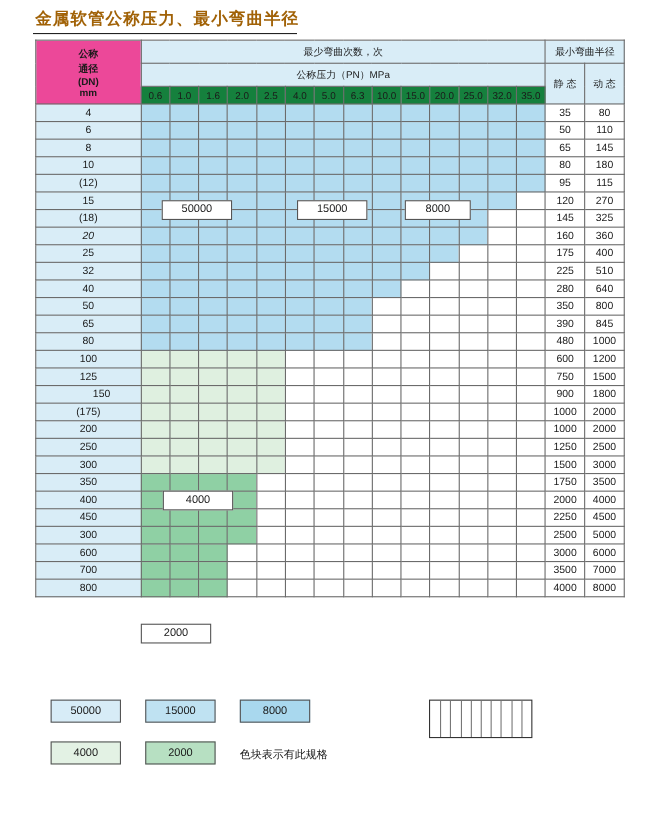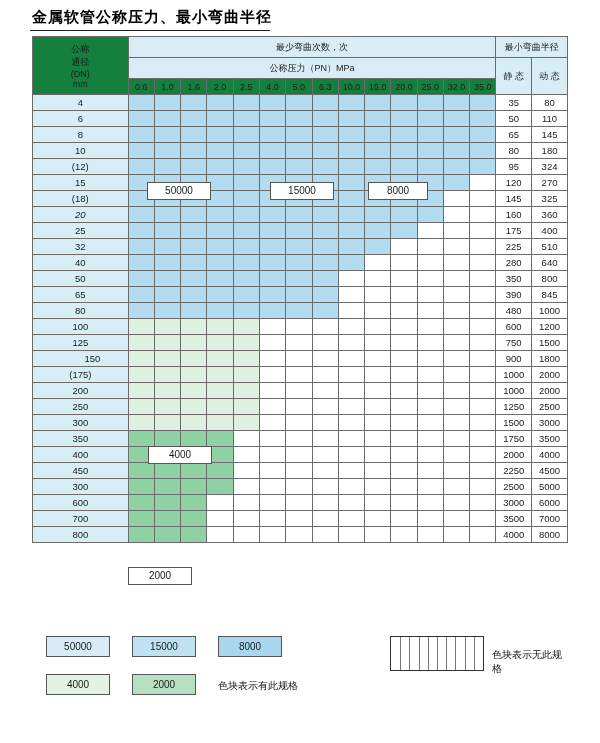--- a/index.html
+++ b/index.html
@@ -8,21 +8,21 @@
     background:#ffffff;
     font-family:"Liberation Sans","DejaVu Sans",sans-serif;
     color:#1a1a1a;
     position:relative;
     overflow:hidden;
   }
   #title{
     position:absolute;left:32px;top:8px;
     font-family:"Liberation Serif","DejaVu Serif",serif;
     font-weight:bold;font-size:15px;letter-spacing:1px;
-    color:#000000;
+    color:#a16207;
   }
   #title-underline{
     position:absolute;left:30px;top:30px;width:240px;height:1px;background:#222;
   }
   #sheet{
     position:absolute;left:32px;top:36px;
     width:536px;
     border-collapse:collapse;
   }
   table{border-collapse:collapse;}
@@ -31,21 +31,21 @@
     font-size:9px;
     text-align:center;
     vertical-align:middle;
     padding:0;
     font-weight:normal;
     background:#ffffff;
   }
   
   .hdr{background:#d9edf7;}
   .hdr-blue{background:#15803d;}
-  .dn-cell{background:#15803d;}
+  .dn-cell{background:#ec4899;font-weight:bold;}
   .rowlabel{background:#d9edf7;font-size:9.5px;}
   .grid-cell{width:24px;height:15px;}
   .r-cell{width:33px;font-size:9.5px;}
   
   .f-blue{background:#b3dcf0;}
   .f-green{background:#dff0e0;}
   .f-green2{background:#8fd0a4;}
   .f-none{background:#ffffff;}
 
   .callout{
@@ -201,21 +201,21 @@
         <td class="grid-cell f-blue"></td>
         <td class="grid-cell f-blue"></td>
         <td class="grid-cell f-blue"></td>
         <td class="grid-cell f-blue"></td>
         <td class="grid-cell f-blue"></td>
         <td class="grid-cell f-blue"></td>
         <td class="grid-cell f-blue"></td>
         <td class="grid-cell f-blue"></td>
         <td class="grid-cell f-blue"></td>
         <td class="r-cell">95</td>
-        <td class="r-cell">324</td>
+        <td class="r-cell">115</td>
       </tr>
       <tr>
         <td class="rowlabel" style="width: 66px; height: 15px;">15</td>
         <td class="grid-cell f-blue"></td>
         <td class="grid-cell f-blue"></td>
         <td class="grid-cell f-blue"></td>
         <td class="grid-cell f-blue"></td>
         <td class="grid-cell f-blue"></td>
         <td class="grid-cell f-blue"></td>
         <td class="grid-cell f-blue"></td>
@@ -669,14 +669,13 @@
       <div class="v" style="left: 9.2px;"></div>
       <div class="v" style="left: 18.4px;"></div>
       <div class="v" style="left: 27.6px;"></div>
       <div class="v" style="left: 36.8px;"></div>
       <div class="v" style="left: 46px;"></div>
       <div class="v" style="left: 55.2px;"></div>
       <div class="v" style="left: 64.4px;"></div>
       <div class="v" style="left: 73.6px;"></div>
       <div class="v" style="left: 82.8px;"></div>
     </div>
-  <div class="lg-note" style="left:460px;top:14px;">色块表示无此规格</div>
 </div>
 
 </body></html>

